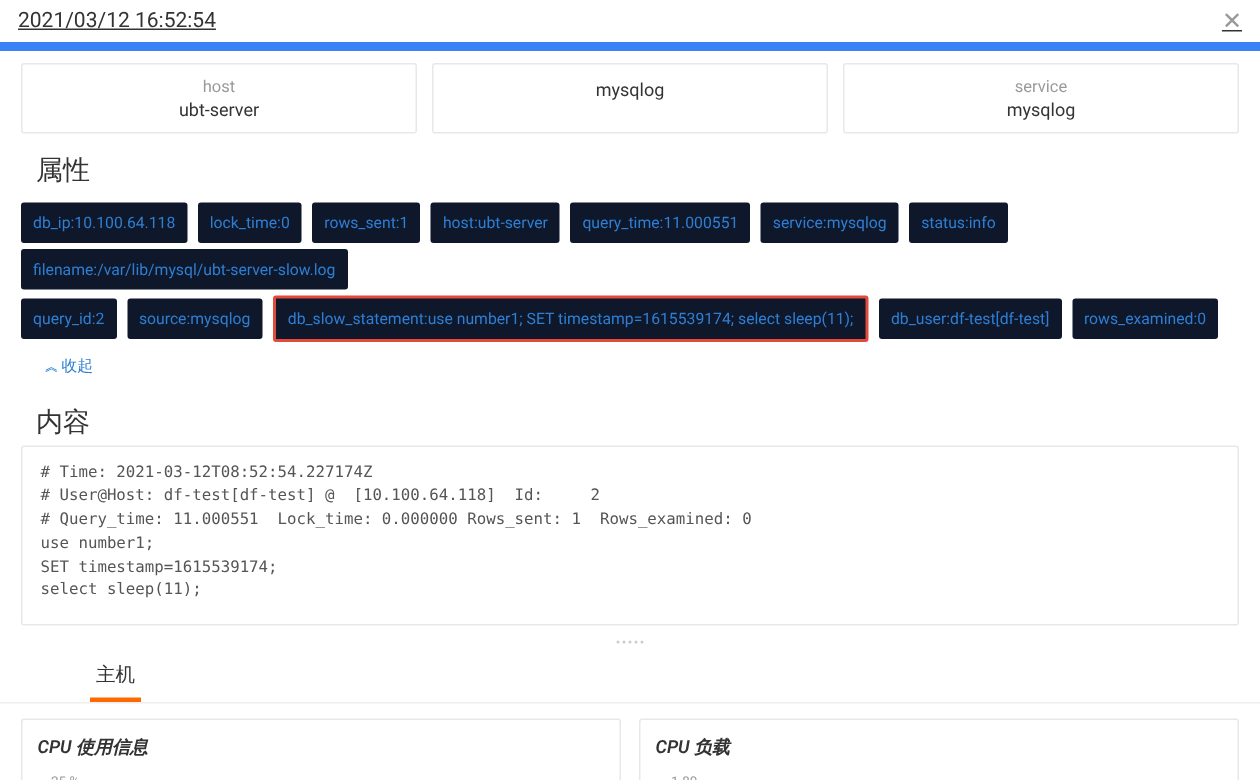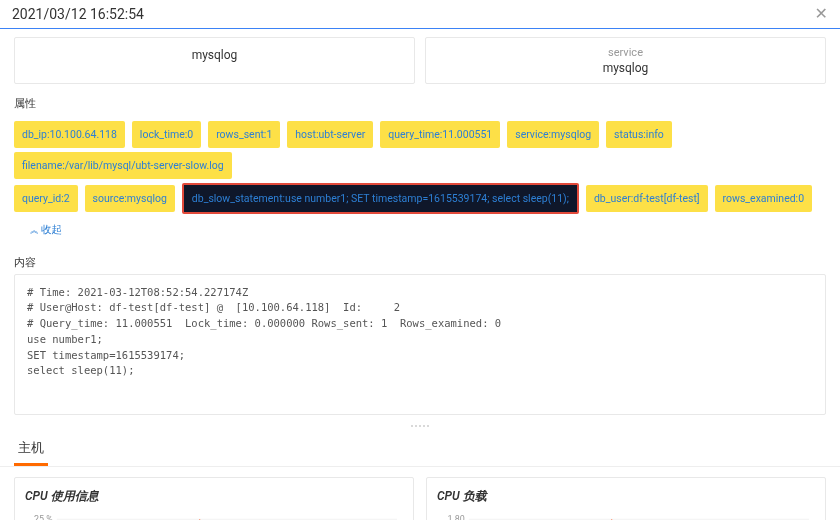--- a/index.html
+++ b/index.html
@@ -1,54 +1,58 @@
 <!DOCTYPE html>
 <html><head>
 <meta charset="utf-8">
 <style>
 * { box-sizing: border-box; margin: 0; padding: 0; }
 body { font-family: -apple-system, BlinkMacSystemFont, "Segoe UI", Roboto, sans-serif; font-size: 12px; color: #333; background: #fff; width: 840px; }
-.header { display: flex; justify-content: space-between; padding: 6px 12px; border-bottom: 1px solid #3b82f6; }
+.header { display: flex; justify-content: space-between; padding: 6px 12px; border-bottom: 6px solid #3b82f6; text-decoration: underline; }
 .header-ts { font-size: 14px; color: #333; }
 .close-btn { font-size: 16px; color: #999; cursor: pointer; line-height: 1; }
 .triple { display: flex; gap: 10px; padding: 8px 14px; }
 .triple-card { flex: 1; border: 1px solid #e8e8e8; border-radius: 2px; padding: 8px 0; text-align: center; }
 .triple-label { font-size: 11px; color: #999; }
 .triple-value { font-size: 12px; color: #333; margin-top: 2px; }
-.section-title { font-size: 11px; color: #333; padding: 4px 14px; font-weight: 500; }
+.section-title { font-size: 18px; color: #333; padding: 4px 24px; font-weight: 500; }
 .tags { padding: 4px 14px 8px; line-height: 2.2; }
-.tag { display: inline-block; font-size: 10.5px; color: #2d7fd4; background: #fde047; border-radius: 2px; padding: 2px 8px; margin: 2px 4px 2px 0; white-space: nowrap; }
+.tag { display: inline-block; font-size: 10.5px; color: #2d7fd4; background: #0f172a; border-radius: 2px; padding: 2px 8px; margin: 2px 4px 2px 0; white-space: nowrap; }
 .tag-hl { border: 2px solid #e24a3b; background: #0f172a; }
 .collapse-link { display: inline-block; font-size: 10.5px; color: #2d7fd4; margin-left: 16px; cursor: pointer; }
 .collapse-link .chev { font-size: 9px; margin-right: 2px; }
-.content-box { margin: 0 14px 10px; border: 1px solid #e8e8e8; border-radius: 2px; padding: 10px 12px; font-family: Menlo, Consolas, monospace; font-size: 10.5px; color: #555; white-space: pre; line-height: 1.5; overflow: auto; height: 141px; }
+.content-box { margin: 0 14px 10px; border: 1px solid #e8e8e8; border-radius: 2px; padding: 10px 12px; font-family: Menlo, Consolas, monospace; font-size: 10.5px; color: #555; white-space: pre; line-height: 1.5; overflow: auto; height: 120px; }
 .drag-handle { width: 30px; height: 4px; margin: 4px auto; display: flex; gap: 2px; justify-content: center; cursor: row-resize; }
 .drag-handle span { width: 2px; height: 2px; background: #ccc; border-radius: 50%; }
 .tabs { padding: 0 14px; border-bottom: 1px solid #eee; }
-.tab { display: inline-block; padding: 6px 4px; font-size: 13px; color: #333; font-weight: 500; border-bottom: 3px solid #ff6a00; }
+.tab { display: inline-block; padding: 6px 4px; font-size: 13px; color: #333; font-weight: 500; border-bottom: 3px solid #ff6a00; margin-left: 46px; }
 .charts { display: flex; gap: 12px; padding: 10px 14px 4px; }
 .chart-card { flex: 1; border: 1px solid #e8e8e8; border-radius: 2px; padding: 10px 10px 4px; }
 .chart-title { font-size: 12px; font-weight: 600; margin-bottom: 8px; font-style: italic; }
 .chart-svg { width: 100%; height: 110px; display: block; }
 .axis-text { font-size: 9px; fill: #999; }
 .series-a { stroke: #3f7fe0; stroke-width: 1; fill: none; }
 .series-b { stroke: #3bc28e; stroke-width: 1; fill: none; }
 .series-c { stroke: #f0b64e; stroke-width: 1; fill: none; }
 .marker-line { stroke: #ff7043; stroke-width: 1; stroke-dasharray: 3 2; }
 .grid-line { stroke: #f2f2f2; stroke-width: 1; }
 </style>
 </head>
 <body>
 
 <div class="header">
   <div class="header-ts">2021/03/12 16:52:54</div>
   <div class="close-btn">✕</div>
 </div>
 
 <div class="triple">
+  <div class="triple-card">
+    <div class="triple-label">host</div>
+    <div class="triple-value">ubt-server</div>
+  </div>
   <div class="triple-card">
     <div class="triple-value">mysqlog</div>
   </div>
   <div class="triple-card">
     <div class="triple-label">service</div>
     <div class="triple-value">mysqlog</div>
   </div>
 </div>
 
 <div class="section-title">属性</div>

